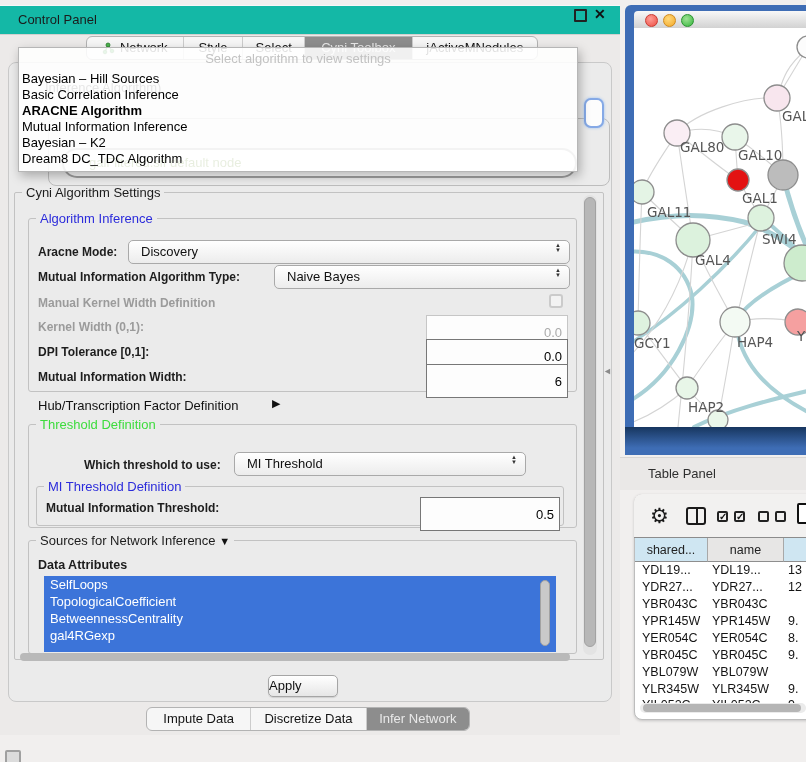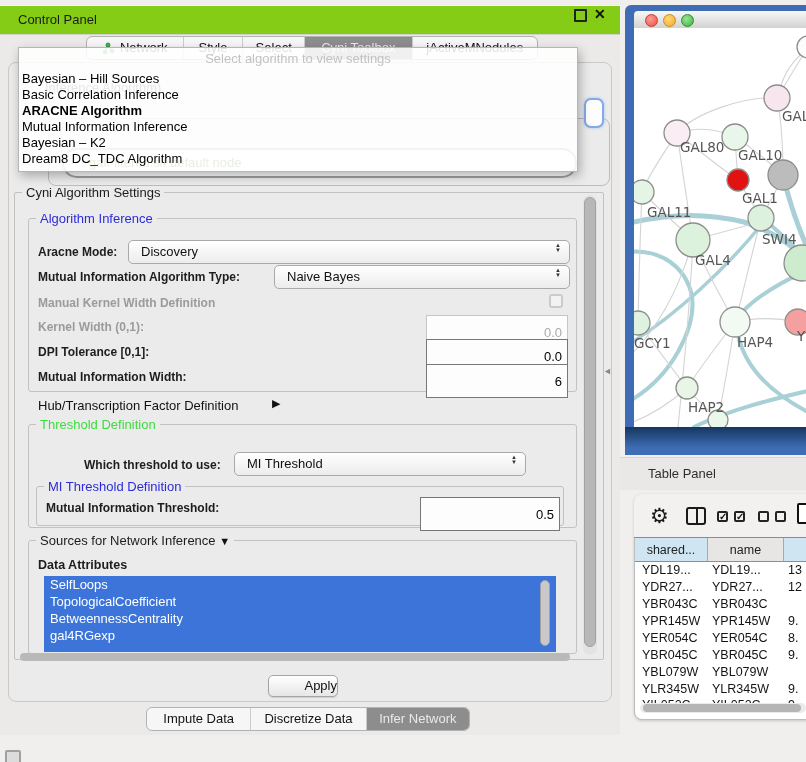--- a/index.html
+++ b/index.html
@@ -1,21 +1,21 @@
 <!DOCTYPE html>
 <html><head>
 <meta charset="utf-8">
 <style>
   html,body{margin:0;padding:0;}
   .page{position:relative;width:806px;height:762px;background:#f1efee;overflow:hidden;
         font-family:"Liberation Sans",sans-serif;-webkit-font-smoothing:antialiased;}
   .abs{position:absolute;}
   
   .dock{left:0;top:5px;width:620px;height:730px;background:#eceae9;}
-  .titlebar{left:0;top:5px;width:620px;height:28px;background:#84cc16;
+  .titlebar{left:0;top:5px;width:620px;height:28px;background:#14b8a6;
             border-top:1px solid #f7f7f7;border-bottom:1px solid #d2d0cf;}
   .titlebar .title{position:absolute;left:18px;top:0;line-height:27px;font-size:13px;color:#1b1b1b;}
   .float-btn{position:absolute;left:574px;top:9px;width:9px;height:9px;border:2px solid #222;border-radius:1px;}
   .close-btn{position:absolute;left:594px;top:4px;font-size:14px;font-weight:bold;color:#111;line-height:20px;}
   
   .tabstrip{display:flex;background:#f6f6f6;border:1px solid #b3b3b3;border-radius:6px;overflow:hidden;height:24px;box-sizing:border-box;}
   .tabstrip .seg{font-size:13px;color:#141414;text-align:center;line-height:22px;border-left:1px solid #cccccc;
                  display:flex;align-items:center;justify-content:center;gap:5px;box-sizing:border-box;}
   .tabstrip .seg:first-child{border-left:none;}
   .tabstrip .seg.sel{background:#8d8d8d;color:#e9e9e9;}
@@ -45,21 +45,21 @@
   .combo .spin{position:absolute;right:8px;top:2px;font-size:6px;color:#333;line-height:5px;text-align:center;}
   .tinput{position:absolute;box-sizing:border-box;font-family:"Liberation Sans",sans-serif;font-size:13px;
           text-align:right;padding:16px 5px;background:#fdfdfd;outline:none;}
   .checkbox{position:absolute;width:14px;height:14px;border:2px solid #cbcbcb;border-radius:3px;background:#f3f3f3;box-sizing:border-box;}
   .scroll-track{position:absolute;background:#e3e3e3;border-radius:7px;}
   .scroll-thumb{position:absolute;background:#b7b7b7;border:1px solid #a2a2a2;border-radius:6px;box-sizing:border-box;}
   
   .attrlist{left:44px;top:576px;width:512px;height:76px;background:#3c74d9;overflow:hidden;}
   .attrlist .li{height:17px;line-height:17px;color:#ffffff;font-size:13px;padding-left:6px;}
   .applybtn{left:268px;top:675px;width:70px;height:22px;border:1px solid #a5a5a5;border-radius:5px;
-            background:linear-gradient(#ffffff,#e6e6e6);text-align:right;line-height:20px;font-size:13px;color:#111;
+            background:linear-gradient(#ffffff,#e6e6e6);text-align:left;line-height:20px;font-size:13px;color:#111;
             box-shadow:0 1px 1px rgba(0,0,0,.12);box-sizing:border-box;}
   .tri{display:inline-block;font-size:11px;color:#111;}
   
   .netframe{left:625px;top:5px;width:181px;height:450px;background:#3e6db5;border-radius:6px 0 0 6px;}
   .net-titlebar{left:634px;top:11px;width:172px;height:17px;background:linear-gradient(#f8f8f8,#d2d2d2);
                 border-bottom:1px solid #9c9c9c;border-top-left-radius:4px;}
   .light{position:absolute;top:14px;width:13px;height:13px;border-radius:50%;box-sizing:border-box;}
   .net-canvas{left:634px;top:28px;width:172px;height:399px;background:#ffffff;overflow:hidden;}
   .net-bottom{left:625px;top:427px;width:181px;height:28px;background:linear-gradient(180deg,#17365f,#3e6db5 75%);}
   svg text{font-family:"DejaVu Sans","Liberation Sans",sans-serif;font-size:13.5px;fill:#555555;}

